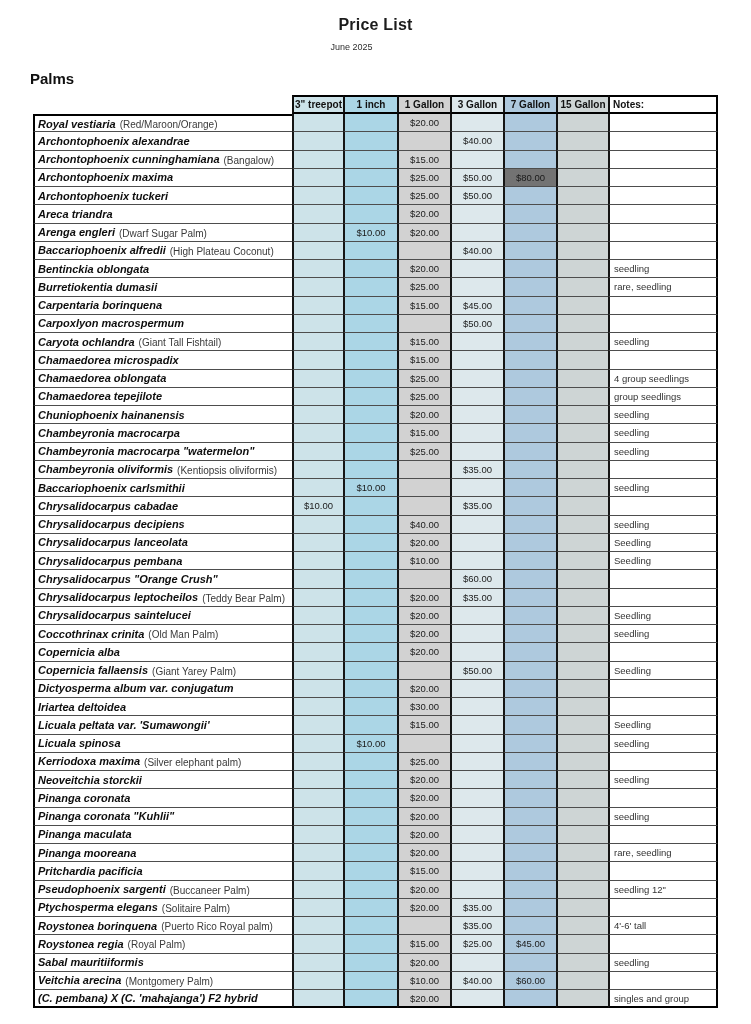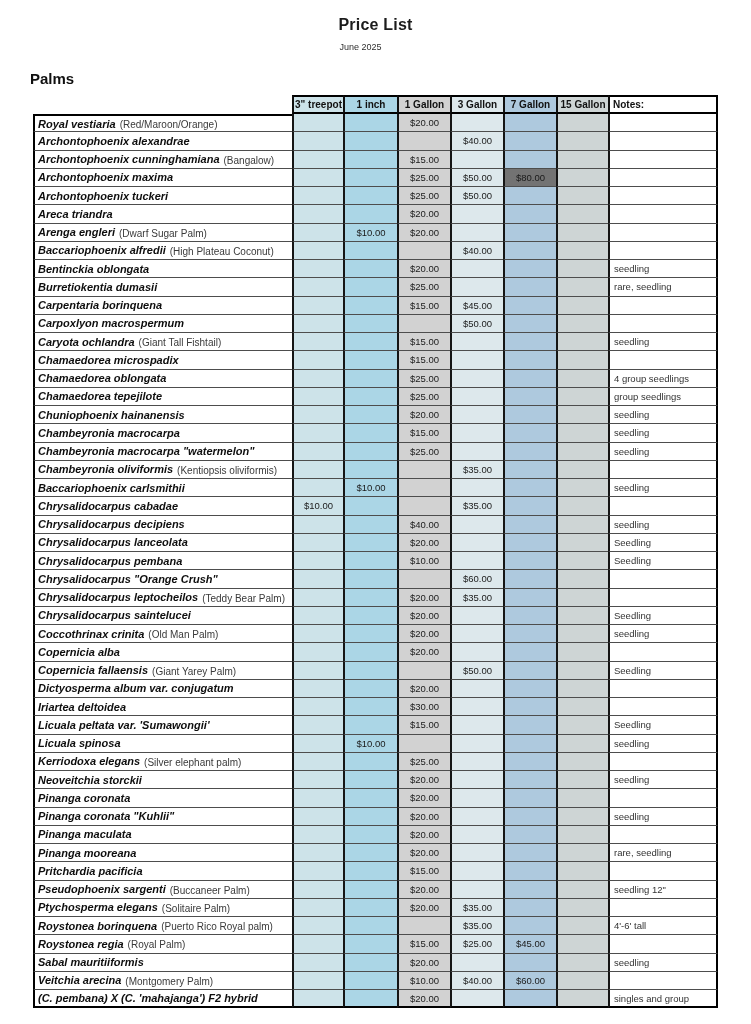--- a/index.html
+++ b/index.html
@@ -1,20 +1,20 @@
 <!DOCTYPE html>
 <html><head>
 <meta charset="utf-8">
 <style>
   html,body { margin:0; padding:0; background:#fff; }
   body { width:751px; height:1024px; position:relative; font-family:"Liberation Sans",sans-serif; }
 
   .doc-title { position:absolute; top:16px; left:0; width:751px; text-align:center;
                font-size:16px; font-weight:bold; color:#1c1c1c; letter-spacing:0.2px; }
-  .doc-subtitle { position:absolute; top:42px; left:13px; width:695px; text-align:center;
+  .doc-subtitle { position:absolute; top:42px; left:4px; width:695px; text-align:center;
                   font-size:9px; color:#2e2e2e; }
   .section-title { position:absolute; top:70px; left:30px; font-size:15px; font-weight:bold; color:#101010; }
 
   .grid { position:absolute; top:95px; left:33px; display:grid;
           grid-template-columns:259px 51px 54px 53px 53px 53px 52px 110px; }
 
   .cell { box-sizing:border-box; display:flex; align-items:center; overflow:hidden; }
 
   
   .hdr-spacer { height:19px; background:#fff; }
@@ -405,21 +405,21 @@
       <span class="pname">Licuala spinosa</span>
     </div>
     <div class="cell dc" style="background: rgb(205, 227, 233);"></div>
     <div class="cell dc" style="background: rgb(171, 214, 230);">$10.00</div>
     <div class="cell dc" style="background: rgb(210, 210, 210);"></div>
     <div class="cell dc" style="background: rgb(221, 232, 236);"></div>
     <div class="cell dc" style="background: rgb(174, 201, 222);"></div>
     <div class="cell dc" style="background: rgb(206, 213, 213);"></div>
     <div class="cell dc notesc">seedling</div>
     <div class="cell dc namec">
-      <span class="pname">Kerriodoxa elegans</span>
+      <span class="pname">Kerriodoxa maxima</span>
       <span class="pcommon">(Silver elephant palm)</span>
     </div>
     <div class="cell dc" style="background: rgb(205, 227, 233);"></div>
     <div class="cell dc" style="background: rgb(171, 214, 230);"></div>
     <div class="cell dc" style="background: rgb(210, 210, 210);">$25.00</div>
     <div class="cell dc" style="background: rgb(221, 232, 236);"></div>
     <div class="cell dc" style="background: rgb(174, 201, 222);"></div>
     <div class="cell dc" style="background: rgb(206, 213, 213);"></div>
     <div class="cell dc notesc"></div>
     <div class="cell dc namec">

